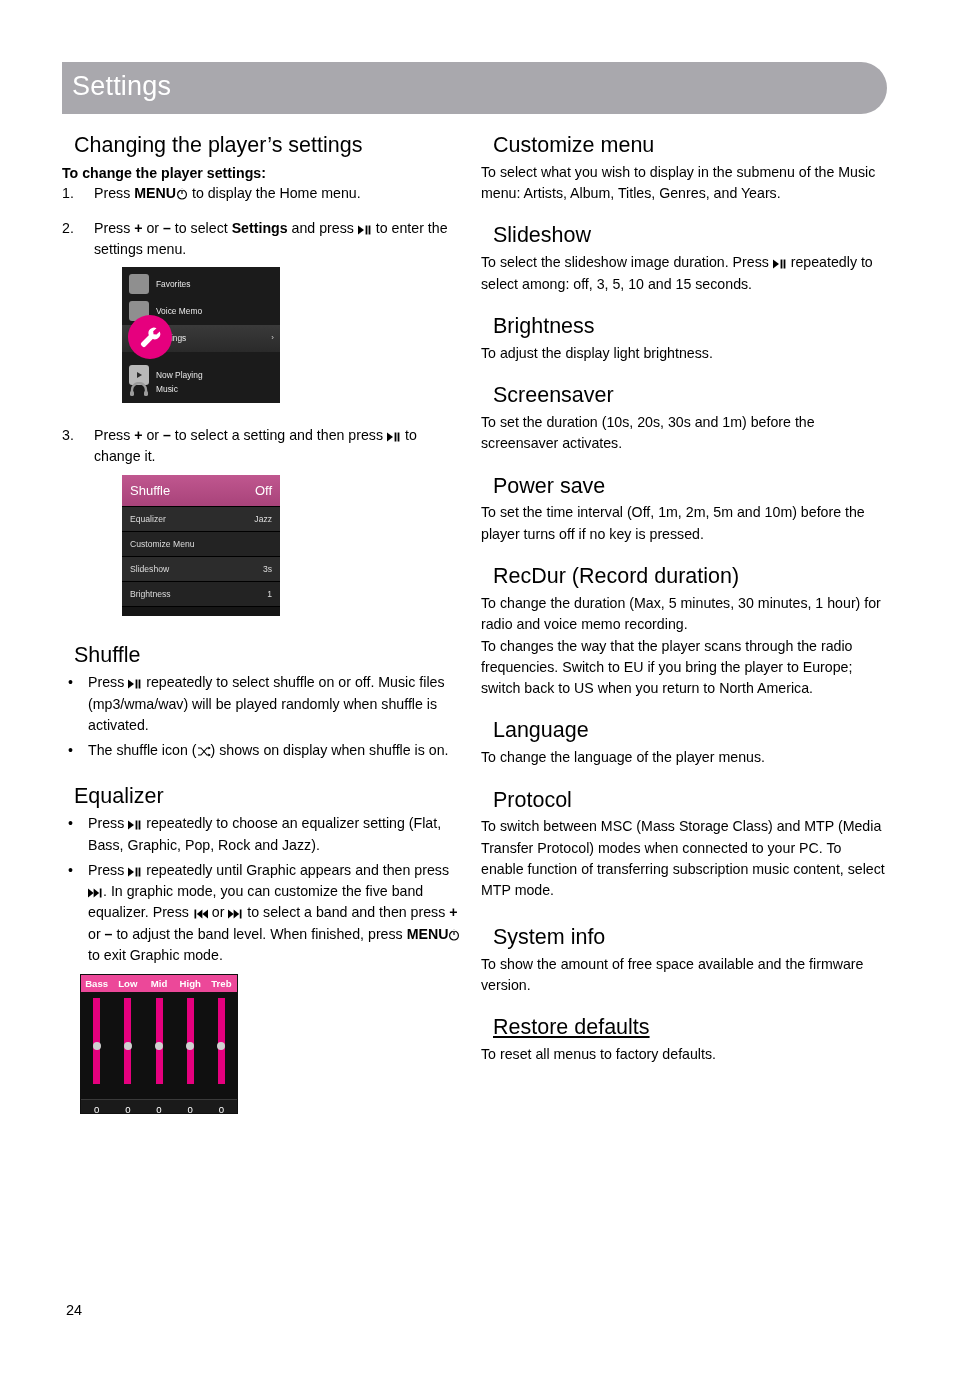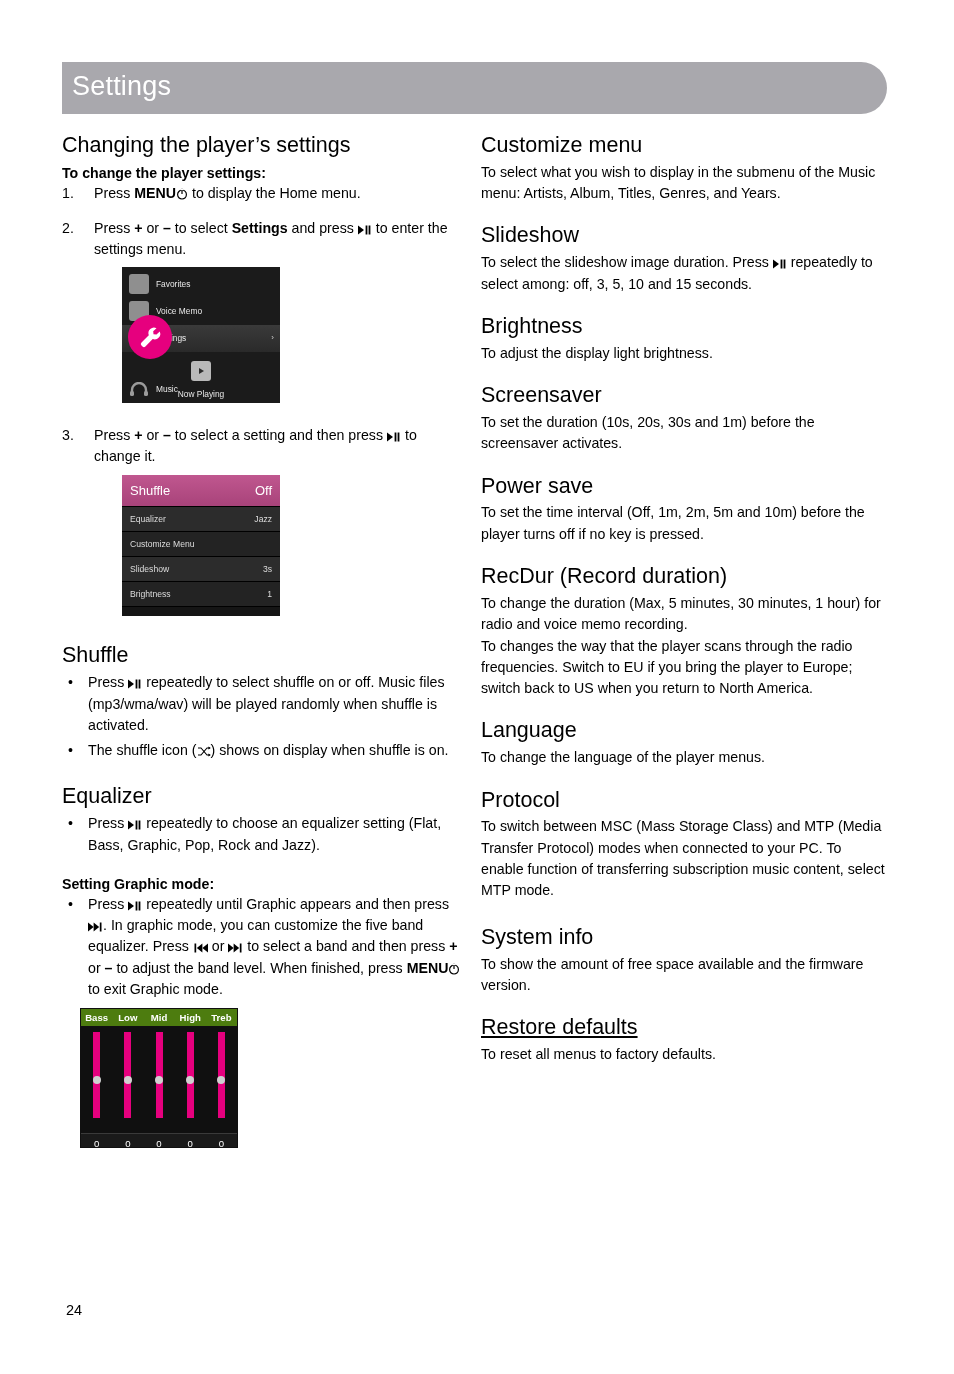--- a/index.html
+++ b/index.html
@@ -51,21 +51,21 @@
   .col-right {
     position: absolute;
     left: 481px;
     top: 132px;
     width: 406px;
   }
   h2.sec {
     font-size: 21.5px;
     font-weight: normal;
     color: #000;
-    margin: 0 0 3px 0;
+    margin: 0 0 3px 12px;
     line-height: 1.25;
   }
   p.body {
     font-size: 14.2px;
     line-height: 1.5;
     margin: 0 0 0 0;
     color: #000;
   }
   .bold-lead {
     font-size: 14.2px;
@@ -225,21 +225,21 @@
     background: #101010;
     margin: 8px 0 0 18px;
     overflow: hidden;
     border: 1px solid #101010;
     box-sizing: border-box;
   }
   .shot-eq .eq-head {
     display: flex;
     height: 17px;
     align-items: center;
-    background: #4d7c0f;
+    background: #ec4899;
   }
   .shot-eq .eq-head span {
     flex: 1;
     text-align: center;
     font-size: 9.6px;
     color: #ffffff;
     font-weight: bold;
   }
   .shot-eq .eq-body {
     position: relative;
@@ -335,21 +335,21 @@
             <span class="ic">
                 <span class="iconbox"></span>
               </span>
             <span class="lbl">Voice Memo</span>
           </div>
           <div class="row sel" style="top:58px;">
             <span class="ic"></span>
             <span class="lbl">Settings</span>
             <span class="arrow">›</span>
           </div>
-          <div class="row" style="top:87px;flex-direction:column;">
+          <div class="row" style="top:95px;">
             <span class="ic">
                 <span class="iconbox" style="background:#b9b9b9;display:flex;align-items:center;justify-content:center;">
                   <svg width="10" height="10" viewBox="0 0 10 10">
                     <polygon points="3,2 8,5 3,8" fill="#2b2b2b"></polygon>
                   </svg>
                 </span>
               </span>
             <span class="lbl">Now Playing</span>
           </div>
           <div class="row" style="top:109px;">
@@ -428,21 +428,20 @@
       <li>
         <span class="bul">•</span>
         <span>Press </span><svg class="gi" width="14" height="10" viewBox="0 0 14 10">
             <polygon points="0,0.5 6,5 0,9.5" fill="#000"></polygon>
             <rect x="7.6" y="0.5" width="1.8" height="9" fill="#000"></rect>
             <rect x="10.6" y="0.5" width="1.8" height="9" fill="#000"></rect>
           </svg><span> repeatedly to choose an equalizer setting (Flat, Bass, Graphic, Pop, Rock and Jazz).</span>
       </li>
     </ul>
 
-    <div class="bold-lead" style="margin-top:20px;">Setting Graphic mode:</div>
     <ul class="bullist">
       <li>
         <span class="bul">•</span>
         <span>Press </span><svg class="gi" width="14" height="10" viewBox="0 0 14 10">
             <polygon points="0,0.5 6,5 0,9.5" fill="#000"></polygon>
             <rect x="7.6" y="0.5" width="1.8" height="9" fill="#000"></rect>
             <rect x="10.6" y="0.5" width="1.8" height="9" fill="#000"></rect>
           </svg><span> repeatedly until Graphic appears and then press </span><svg class="gi" width="15" height="10" viewBox="0 0 15 10">
             <polygon points="0,0.5 5.6,5 0,9.5" fill="#000"></polygon>
             <polygon points="5.6,0.5 11.2,5 5.6,9.5" fill="#000"></polygon>

